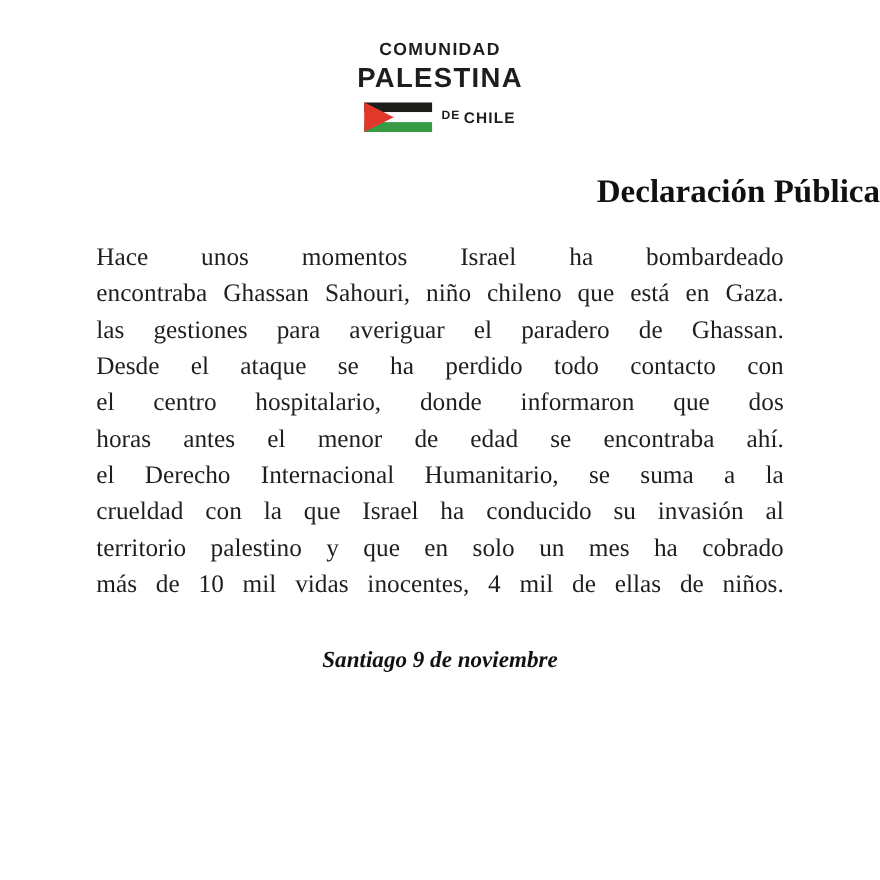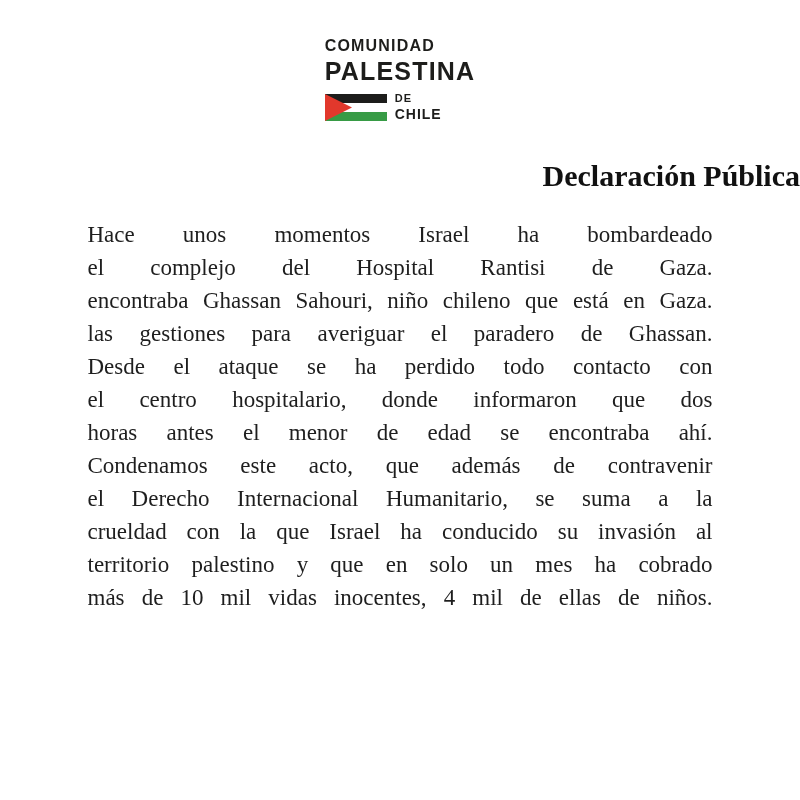--- a/index.html
+++ b/index.html
@@ -12,21 +12,21 @@
     background: #ffffff;
     overflow: hidden;
     color: #1c1c1c;
   }
   
   .logo {
     width: max-content;
     margin: 38px auto 0;
     display: flex;
     flex-direction: column;
-    align-items: flex-start;
+    align-items: center;
     font-family: "Liberation Sans", sans-serif;
     font-weight: 700;
     color: #1d1d1b;
   }
   .logo-line1 {
     font-size: 16px;
     letter-spacing: 1.2px;
     line-height: 1;
   }
   .logo-line2 {
@@ -37,21 +37,21 @@
   }
   .logo-row {
     margin-top: 9px;
     display: flex;
     align-items: center;
     gap: 8px;
   }
   .flag { display: block; line-height: 0; }
   .logo-country {
     display: flex;
-    flex-direction: column;
+    flex-direction: row;
     justify-content: center;
     gap: 3px;
   }
   .logo-de   { font-size: 11px; letter-spacing: 1px; line-height: 1; }
   .logo-chile{ font-size: 14px; letter-spacing: 1px; line-height: 1; }
   
   .title {
     margin-top: 37px;
     text-align: right;
     font-family: "Liberation Serif", serif;
@@ -106,27 +106,26 @@
         <span class="logo-de">DE</span>
         <span class="logo-chile">CHILE</span>
       </span>
     </div>
   </header>
 
   <h1 class="title">Declaración Pública</h1>
 
   <main class="body-text">
       <div class="body-line">Hace unos momentos Israel ha bombardeado</div>
-      <div class="body-line">el complejo del Hospital Rantisi de Gaza.</div>
       <div class="body-line">encontraba Ghassan Sahouri, niño chileno que está en Gaza.</div>
       <div class="body-line">las gestiones para averiguar el paradero de Ghassan.</div>
       <div class="body-line">Desde el ataque se ha perdido todo contacto con</div>
       <div class="body-line">el centro hospitalario, donde informaron que dos</div>
       <div class="body-line">horas antes el menor de edad se encontraba ahí.</div>
-      <div class="body-line">Condenamos este acto, que además de contravenir</div>
       <div class="body-line">el Derecho Internacional Humanitario, se suma a la</div>
       <div class="body-line">crueldad con la que Israel ha conducido su invasión al</div>
       <div class="body-line">territorio palestino y que en solo un mes ha cobrado</div>
       <div class="body-line">más de 10 mil vidas inocentes, 4 mil de ellas de niños.</div>
     </main>
 
+  <footer class="footer-date">Santiago 9 de noviembre</footer>
 
 </div>
 
 </body></html>

